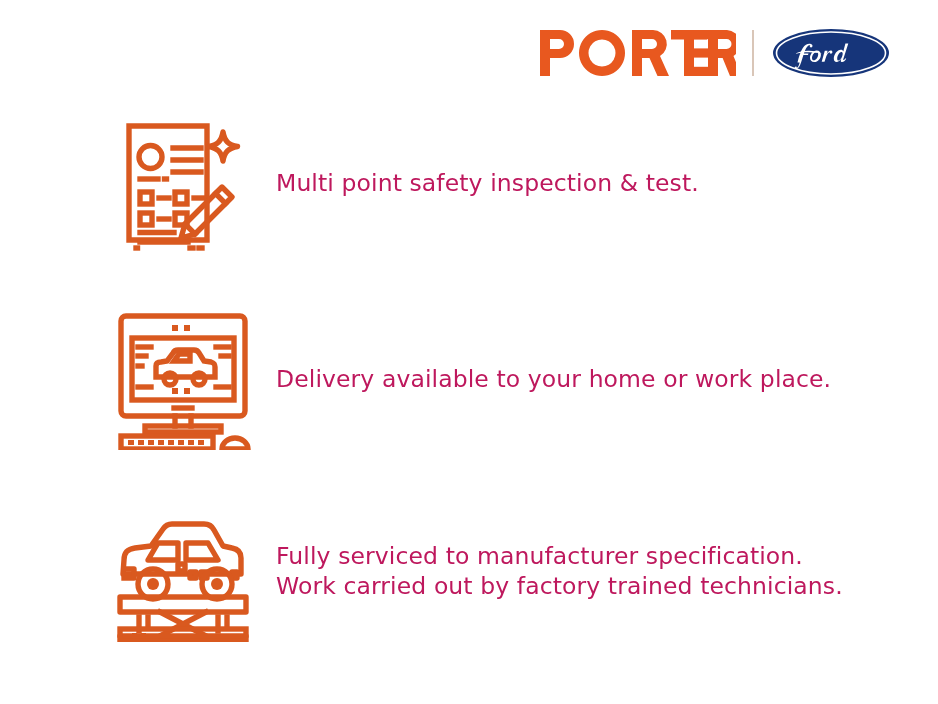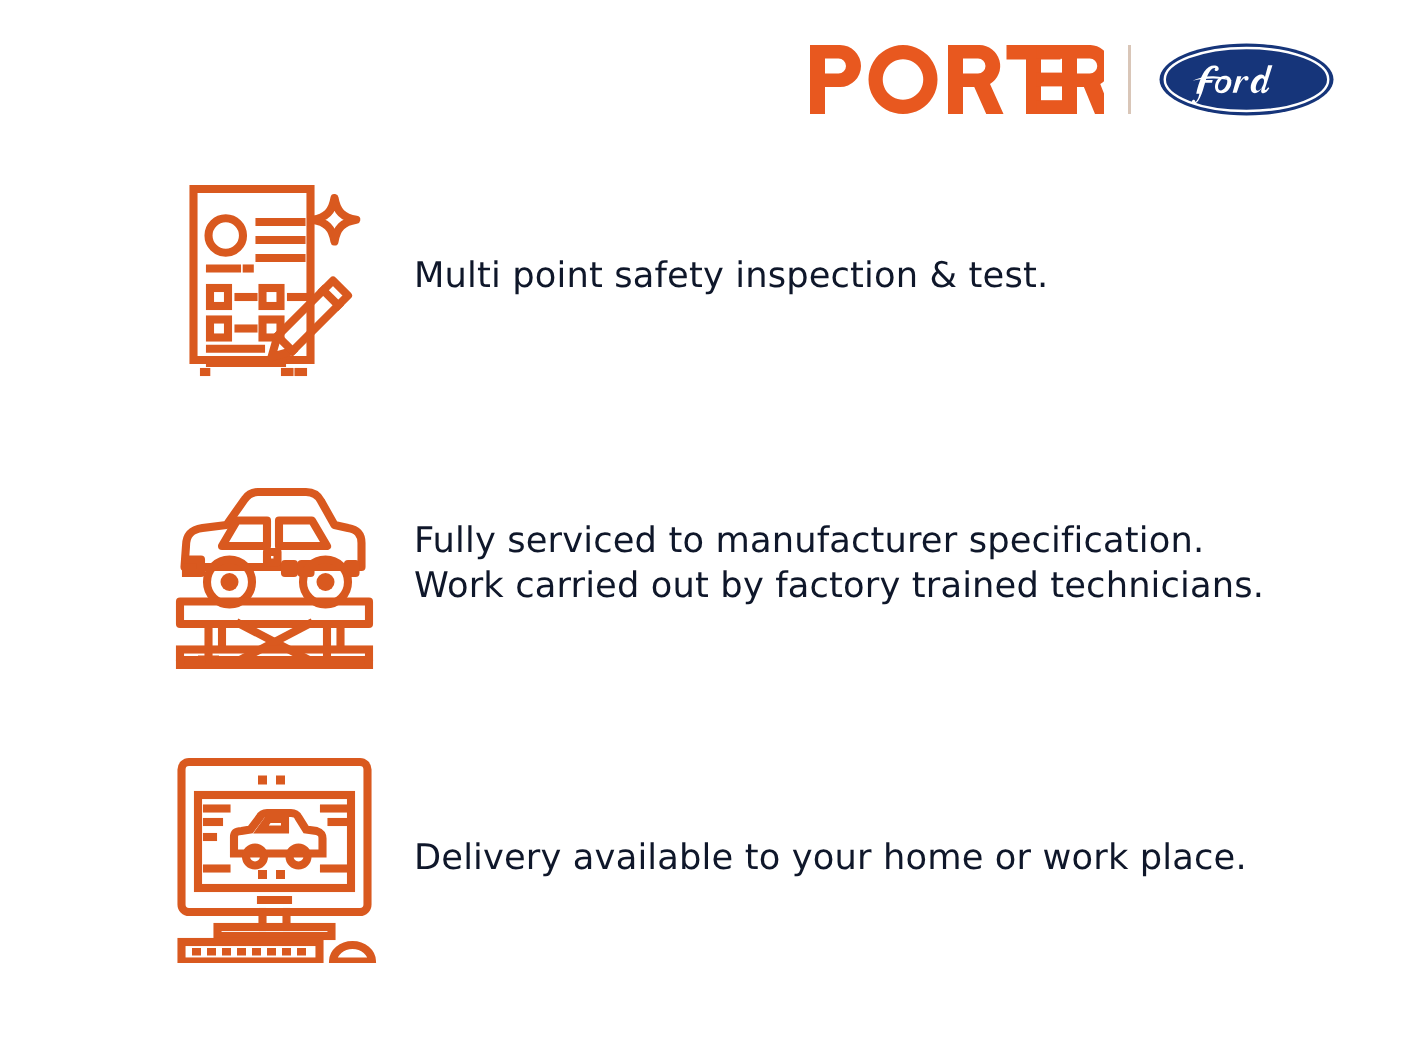--- a/index.html
+++ b/index.html
@@ -61,21 +61,21 @@
     min-width: 146px;
     height: 146px;
     display: flex;
     align-items: center;
     justify-content: center;
   }
   .feature-icon svg { display: block; }
 
   .feature-text {
     margin-left: 20px;
-    color: #0f172a;
+    color: #be185d;
     font-size: 23.5px;
     line-height: 1.28;
     letter-spacing: 0.1px;
     font-weight: 400;
     white-space: pre-line;
   }
 </style>
 </head>
 <body>
 
@@ -155,68 +155,20 @@
 
           <path d="M111 20 c1.5 9 5.5 13 14.5 14.5 c-9 1.5 -13 5.5 -14.5 14.5 c-1.5 -9 -5.5 -13 -14.5 -14.5 c9 -1.5 13 -5.5 14.5 -14.5 z" stroke-linejoin="round"></path>
 
           <path d="M69 126 l4 -14 l37 -37 l10 10 l-37 37 z" stroke-linejoin="round"></path>
           <path d="M73 112 l10 10"></path>
           <path d="M103.5 81.5 l10 10"></path>
         </g>
       </svg>
     </div>
     <div class="feature-text">Multi point safety inspection &amp; test.</div>
-  </div>
-
-  <div class="feature-row row-2">
-    <div class="feature-icon">
-      <svg width="142" height="142" viewBox="0 0 142 142">
-        <g fill="none" stroke="#D9591F" stroke-width="5.4" stroke-linecap="square" stroke-linejoin="round">
-
-          <path d="M12 60 c0 -8 4 -11 11 -12 l16 -2 l12 -17 c2 -3 5 -5 9 -5 h32 c5 0 8 2 10 6 l9 16 l9 2 c6 1 9 4 9 10 v16 h-118 z"></path>
-
-          <path d="M46 43 h20 v17 h-30 z"></path>
-          <path d="M74 43 h22 l10 17 h-32 z"></path>
-
-          <rect x="66" y="64" width="7" height="7"></rect>
-
-          <path d="M12 69 h10 v9 h-10"></path>
-
-          <rect x="78" y="72" width="6" height="6"></rect>
-          <rect x="89" y="72" width="6" height="6"></rect>
-          <rect x="120" y="72" width="5" height="6"></rect>
-
-          <circle cx="41" cy="84" r="15"></circle>
-          <circle cx="41" cy="84" r="6" fill="#D9591F" stroke="none"></circle>
-          <circle cx="105" cy="84" r="15"></circle>
-          <circle cx="105" cy="84" r="6" fill="#D9591F" stroke="none"></circle>
-
-          <rect x="8" y="97" width="126" height="15"></rect>
-
-          <path d="M48 112 l46 24"></path>
-          <path d="M94 112 l-46 24"></path>
-
-          <path d="M27 117 v14"></path>
-          <path d="M36 117 v11"></path>
-          <path d="M106 117 v14"></path>
-          <path d="M115 117 v11"></path>
-
-          <rect x="8" y="136" width="126" height="0.2"></rect>
-        </g>
-        <g fill="none" stroke="#D9591F" stroke-width="5.4">
-          <rect x="8" y="129" width="126" height="12"></rect>
-        </g>
-        <g fill="#D9591F" stroke="none">
-          <rect x="20" y="133" width="5" height="5"></rect>
-          <rect x="29" y="133" width="5" height="5"></rect>
-        </g>
-      </svg>
-    </div>
-    <div class="feature-text">Fully serviced to manufacturer specification.
-Work carried out by factory trained technicians.</div>
   </div>
 
   <div class="feature-row row-3">
     <div class="feature-icon">
       <svg width="142" height="142" viewBox="0 0 142 142">
         <g fill="none" stroke="#D9591F" stroke-width="5.4" stroke-linecap="square" stroke-linejoin="miter">
 
           <rect x="9" y="8" width="124" height="100" rx="5"></rect>
 
           <rect x="20" y="30" width="102" height="62"></rect>
@@ -260,13 +212,61 @@
           <rect x="56" y="132" width="6" height="5"></rect>
           <rect x="66" y="132" width="6" height="5"></rect>
           <rect x="76" y="132" width="6" height="5"></rect>
           <rect x="86" y="132" width="6" height="5"></rect>
         </g>
       </svg>
     </div>
     <div class="feature-text">Delivery available to your home or work place.</div>
   </div>
 
+  <div class="feature-row row-2">
+    <div class="feature-icon">
+      <svg width="142" height="142" viewBox="0 0 142 142">
+        <g fill="none" stroke="#D9591F" stroke-width="5.4" stroke-linecap="square" stroke-linejoin="round">
+
+          <path d="M12 60 c0 -8 4 -11 11 -12 l16 -2 l12 -17 c2 -3 5 -5 9 -5 h32 c5 0 8 2 10 6 l9 16 l9 2 c6 1 9 4 9 10 v16 h-118 z"></path>
+
+          <path d="M46 43 h20 v17 h-30 z"></path>
+          <path d="M74 43 h22 l10 17 h-32 z"></path>
+
+          <rect x="66" y="64" width="7" height="7"></rect>
+
+          <path d="M12 69 h10 v9 h-10"></path>
+
+          <rect x="78" y="72" width="6" height="6"></rect>
+          <rect x="89" y="72" width="6" height="6"></rect>
+          <rect x="120" y="72" width="5" height="6"></rect>
+
+          <circle cx="41" cy="84" r="15"></circle>
+          <circle cx="41" cy="84" r="6" fill="#D9591F" stroke="none"></circle>
+          <circle cx="105" cy="84" r="15"></circle>
+          <circle cx="105" cy="84" r="6" fill="#D9591F" stroke="none"></circle>
+
+          <rect x="8" y="97" width="126" height="15"></rect>
+
+          <path d="M48 112 l46 24"></path>
+          <path d="M94 112 l-46 24"></path>
+
+          <path d="M27 117 v14"></path>
+          <path d="M36 117 v11"></path>
+          <path d="M106 117 v14"></path>
+          <path d="M115 117 v11"></path>
+
+          <rect x="8" y="136" width="126" height="0.2"></rect>
+        </g>
+        <g fill="none" stroke="#D9591F" stroke-width="5.4">
+          <rect x="8" y="129" width="126" height="12"></rect>
+        </g>
+        <g fill="#D9591F" stroke="none">
+          <rect x="20" y="133" width="5" height="5"></rect>
+          <rect x="29" y="133" width="5" height="5"></rect>
+        </g>
+      </svg>
+    </div>
+    <div class="feature-text">Fully serviced to manufacturer specification.
+Work carried out by factory trained technicians.</div>
+  </div>
+
 </div>
 
 </body></html>

